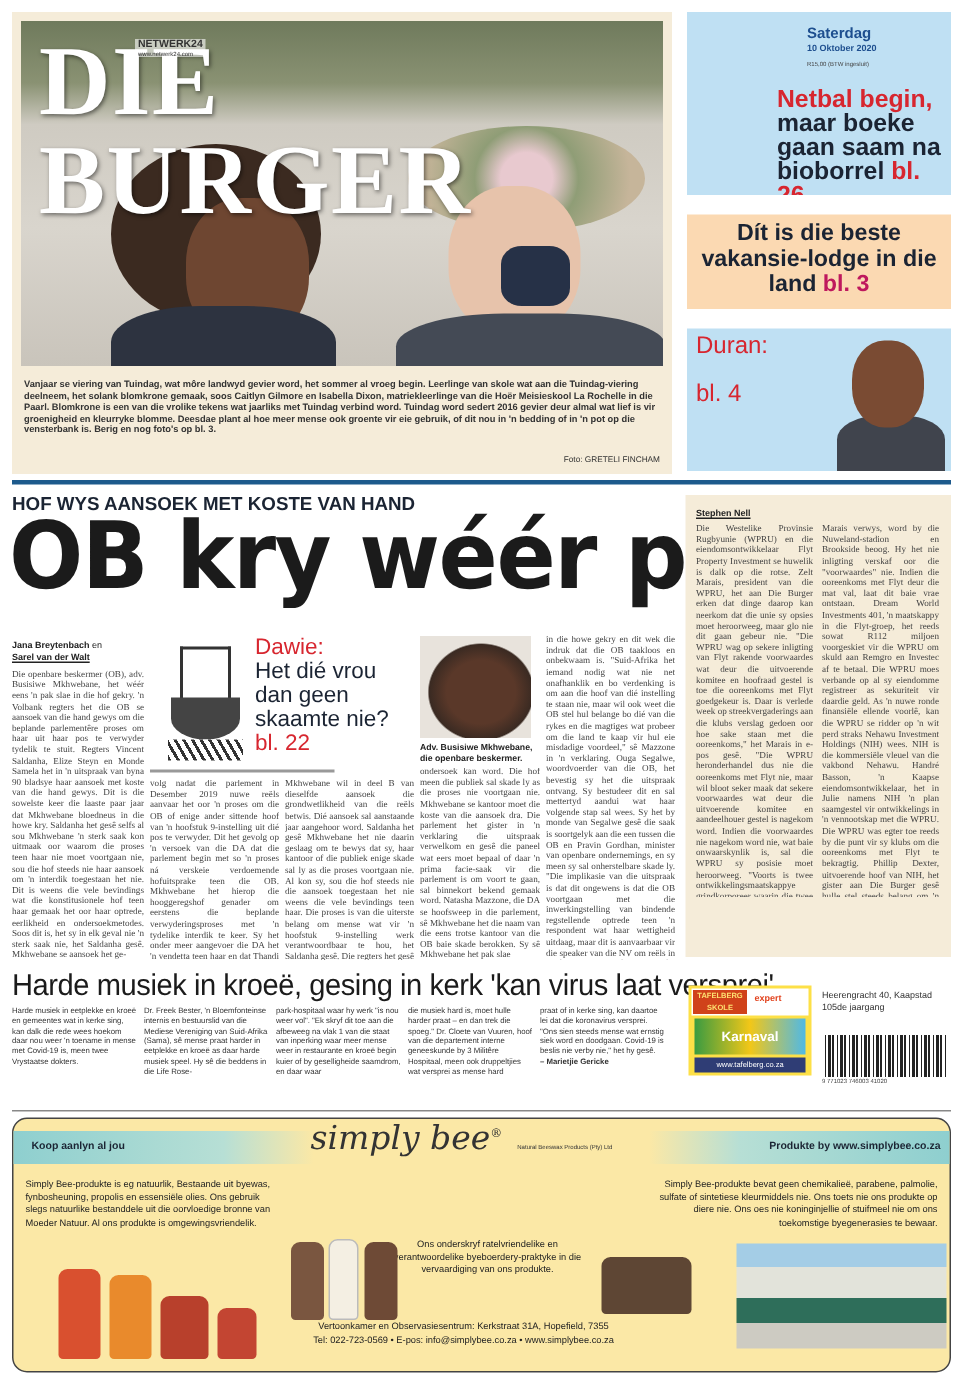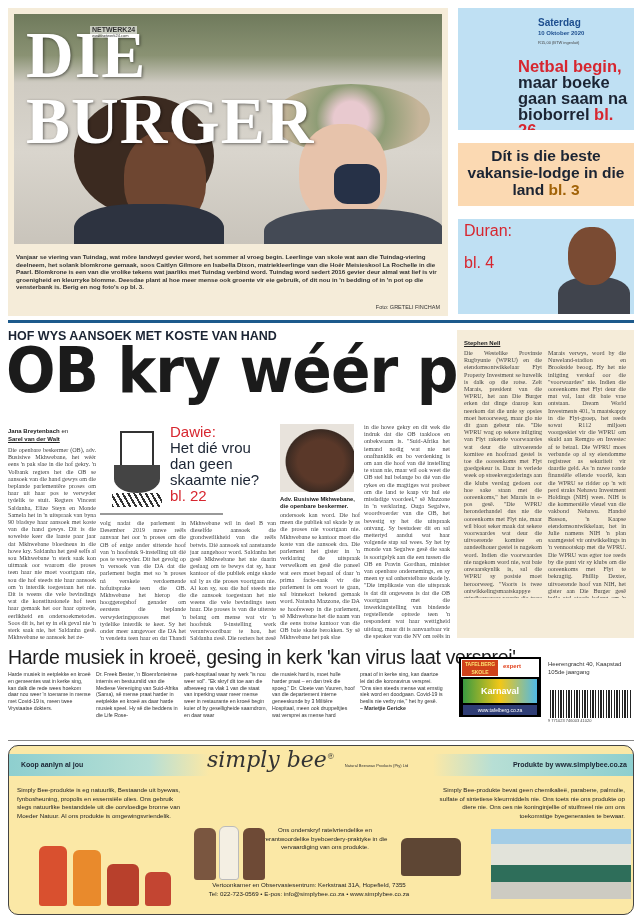--- a/index.html
+++ b/index.html
@@ -29,21 +29,21 @@
 .ball{position:absolute;left:12px;top:0;width:24px;height:24px;border-radius:50%;background:#eef6d0;border:1px solid #9ab}
 .pbody{position:absolute;left:18px;top:54px;width:30px;height:64px;background:#1d6a3c;border-radius:6px 6px 0 0}
 .phead{position:absolute;left:20px;top:36px;width:20px;height:22px;background:#e0b08e;border-radius:50%}
 .parm{position:absolute;top:14px;width:6px;height:44px;background:#e0b08e}
 .ga{position:absolute;left:20px;top:90px;width:24px;height:18px;background:#fff;font-size:10px;font-weight:bold;color:#1d3b6d;text-align:center;line-height:18px}
 .date{position:absolute;left:80px;top:10px;color:#1e4f8f;font-weight:bold;font-size:10px;line-height:10px}
 .date .d2{font-size:6px}
 .date .d3{font-size:4px;color:#444;font-weight:normal}
 .t1head{position:absolute;left:60px;top:50px;font-size:16.5px;line-height:16px;font-weight:bold;color:#1b2433}
 .red{color:#d7262f}
-.blue{color:#a16207}
+.blue{color:#be185d}
 #t2{left:458px;top:143px;width:176px;height:63px;background:#fbd9b2;text-align:center;padding-top:4px;font-weight:bold;font-size:15.5px;line-height:17px;color:#1b2433}
 #t3{left:458px;top:219px;width:176px;height:95px;background:#bfe0f3;overflow:hidden}
 #t3 .txt{position:absolute;left:6px;top:4px;font-weight:normal;font-size:16px;line-height:16px;color:#1b2433;z-index:2}
 .boy{position:absolute;left:100px;top:8px;width:70px;height:90px}
 .boyhead{position:absolute;left:10px;top:0;width:48px;height:58px;border-radius:45%;background:#7a4b33}
 .boybody{position:absolute;left:0;top:50px;width:72px;height:40px;background:#40444d;border-radius:40% 40% 0 0}
 
 #kicker{left:8px;top:329px;font-size:12.5px;font-weight:bold;color:#1b2433}
 #headline{left:6px;top:338px;font-size:62px;font-weight:bold;letter-spacing:-1px;color:#1b1b1b;line-height:66px;font-family:"DejaVu Sans",sans-serif;transform:scaleX(.94);transform-origin:left}
 .col{position:absolute;font-family:"Liberation Serif",serif;font-size:6.1px;line-height:7.2px;color:#444;text-align:justify}
@@ -58,21 +58,21 @@
 #photo-mk{left:280px;top:424px;width:74px;height:68px;background:radial-gradient(ellipse at 55% 55%,#5a3829 0 40%,#3a2a22 60%,#e8e3dc 62%);overflow:hidden}
 #mkcap{left:280px;top:496px;width:76px;font-size:5.8px;line-height:7px;font-weight:bold;color:#222}
 
 #wpru{left:457px;top:330px;width:177px;height:308px;background:#f5ecd9;padding:4px 7px}
 #wpru h2{font-family:"Liberation Serif",serif;font-weight:normal;font-size:19.5px;line-height:18px;color:#1b1b1b}
 #wpru .by{font-weight:bold;font-size:6px;text-decoration:underline;margin-top:5px;margin-bottom:3px}
 
 #h2{left:8px;top:646px;font-size:20px;color:#1b1b1b;letter-spacing:-.3px;white-space:nowrap;transform:scaleX(.97);transform-origin:left}
 .bcol{position:absolute;top:671px;font-size:5.2px;line-height:6.8px;color:#333;width:84px}
 
-#taf{left:459px;top:657px;width:82px;height:60px;background:#000000;overflow:hidden}
+#taf{left:459px;top:657px;width:82px;height:60px;background:#fde047;overflow:hidden}
 #taf .top{position:absolute;left:2px;top:2px;width:78px;height:18px;background:#fff}
 #taf .tl{position:absolute;left:3px;top:3px;width:36px;height:16px;background:#d0421a;color:#fde070;font-size:5px;font-weight:bold;text-align:center;line-height:8px}
 #taf .ex{position:absolute;left:44px;top:6px;font-size:6px;font-weight:bold;color:#e2421d}
 #taf .carn{position:absolute;left:4px;top:22px;width:74px;height:24px;background:linear-gradient(90deg,#3a9b41,#f2c718,#4fb9e6);font-weight:bold;font-size:9px;color:#fff;text-align:center;line-height:24px}
 #taf .url{position:absolute;left:4px;top:48px;width:74px;height:10px;background:#2f3d75;color:#fff;font-size:5px;text-align:center;line-height:10px}
 #addr{left:548px;top:660px;font-size:6px;line-height:8px;color:#333}
 #barcode{left:550px;top:690px;width:82px;height:28px;background:repeating-linear-gradient(90deg,#222 0 1px,#fff 1px 2px,#222 2px 4px,#fff 4px 5px,#222 5px 6px,#fff 6px 8px)}
 #bcnum{left:548px;top:718px;font-size:4px;color:#444}
 #sep{left:8px;top:740px;width:626px;height:1px;background:#888}
 

